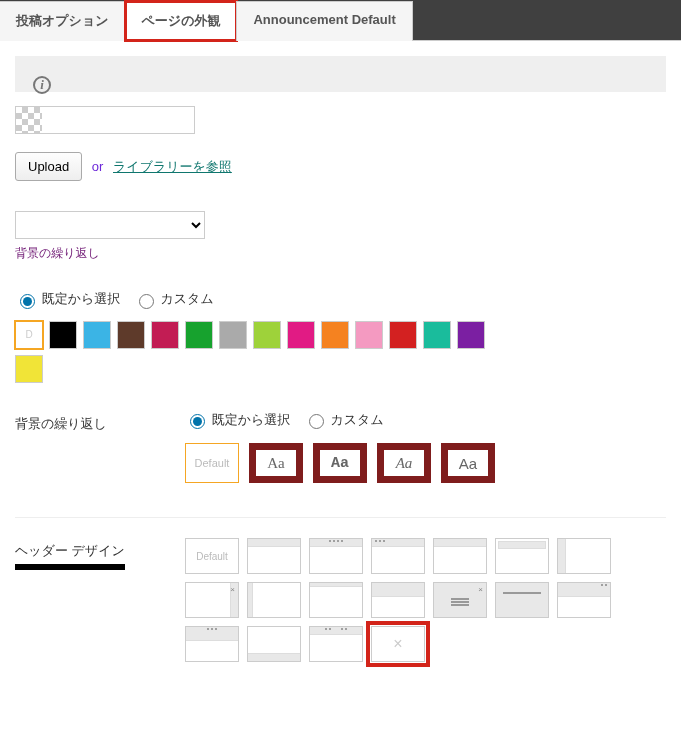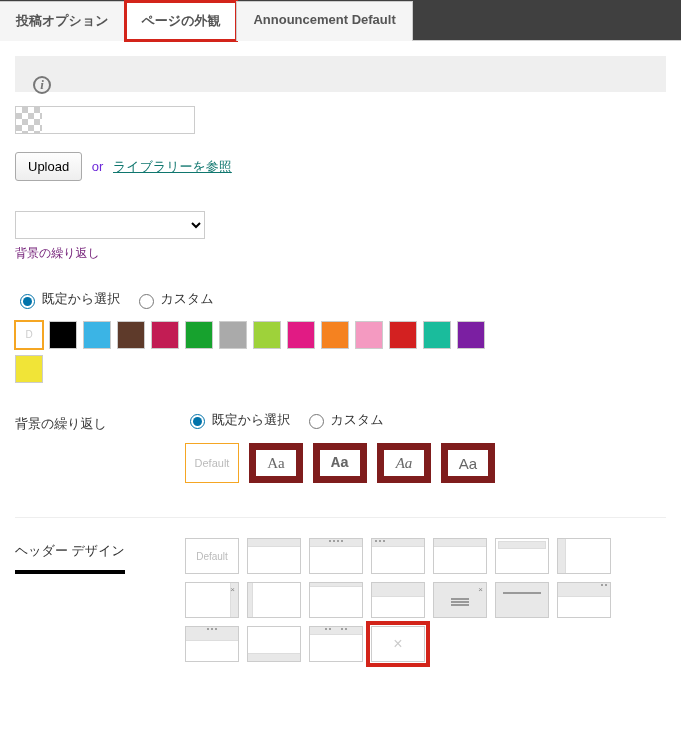--- a/index.html
+++ b/index.html
@@ -245,22 +245,22 @@
   .hd .big-x {
     position: absolute;
     inset: 0;
     display: flex;
     align-items: center;
     justify-content: center;
     font-size: 16px;
     color: #ccc;
   }
   .underline-red {
-    border-bottom: 4px solid #000000;
-    padding-bottom: 10px;
+    border-bottom: 6px solid #000000;
+    padding-bottom: 4px;
     display: inline-block;
   }
 </style>
 </head>
 <body>
 
 <div class="tabs">
   <div class="tab">投稿オプション</div>
   <div class="tab active highlighted">ページの外観</div>
   <div class="tab">Announcement Default</div>

